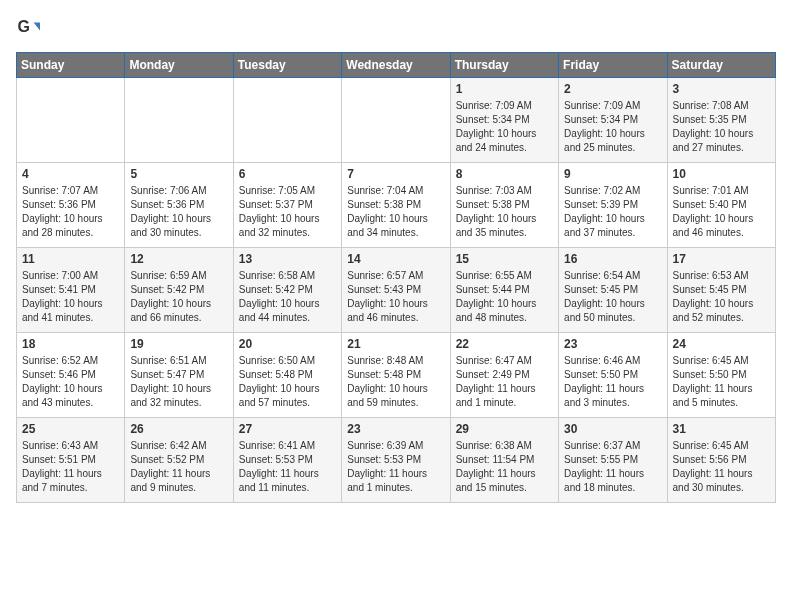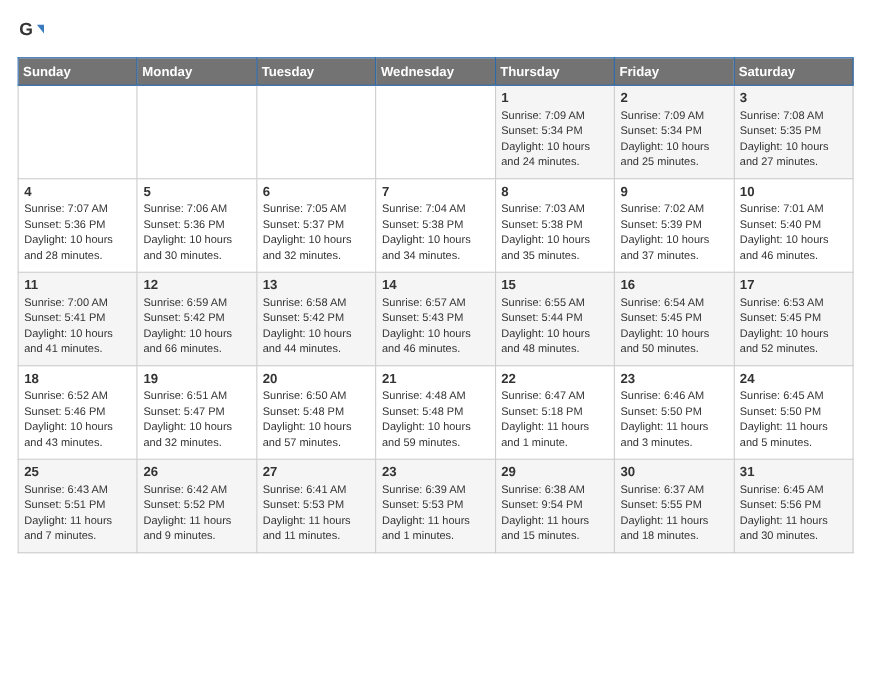--- a/index.html
+++ b/index.html
@@ -267,29 +267,29 @@
         </td>
         <td>
           <span class="day-number">20</span>
           <div class="cell-text">Sunrise: 6:50 AM</div>
           <div class="cell-text">Sunset: 5:48 PM</div>
           <div class="cell-text">Daylight: 10 hours</div>
           <div class="cell-text">and 57 minutes.</div>
         </td>
         <td>
           <span class="day-number">21</span>
-          <div class="cell-text">Sunrise: 4:48 AM</div>
+          <div class="cell-text">Sunrise: 8:48 AM</div>
           <div class="cell-text">Sunset: 5:48 PM</div>
           <div class="cell-text">Daylight: 10 hours</div>
           <div class="cell-text">and 59 minutes.</div>
         </td>
         <td>
           <span class="day-number">22</span>
           <div class="cell-text">Sunrise: 6:47 AM</div>
-          <div class="cell-text">Sunset: 5:18 PM</div>
+          <div class="cell-text">Sunset: 2:49 PM</div>
           <div class="cell-text">Daylight: 11 hours</div>
           <div class="cell-text">and 1 minute.</div>
         </td>
         <td>
           <span class="day-number">23</span>
           <div class="cell-text">Sunrise: 6:46 AM</div>
           <div class="cell-text">Sunset: 5:50 PM</div>
           <div class="cell-text">Daylight: 11 hours</div>
           <div class="cell-text">and 3 minutes.</div>
         </td>
@@ -326,21 +326,21 @@
         <td>
           <span class="day-number">23</span>
           <div class="cell-text">Sunrise: 6:39 AM</div>
           <div class="cell-text">Sunset: 5:53 PM</div>
           <div class="cell-text">Daylight: 11 hours</div>
           <div class="cell-text">and 1 minutes.</div>
         </td>
         <td>
           <span class="day-number">29</span>
           <div class="cell-text">Sunrise: 6:38 AM</div>
-          <div class="cell-text">Sunset: 9:54 PM</div>
+          <div class="cell-text">Sunset: 11:54 PM</div>
           <div class="cell-text">Daylight: 11 hours</div>
           <div class="cell-text">and 15 minutes.</div>
         </td>
         <td>
           <span class="day-number">30</span>
           <div class="cell-text">Sunrise: 6:37 AM</div>
           <div class="cell-text">Sunset: 5:55 PM</div>
           <div class="cell-text">Daylight: 11 hours</div>
           <div class="cell-text">and 18 minutes.</div>
         </td>

